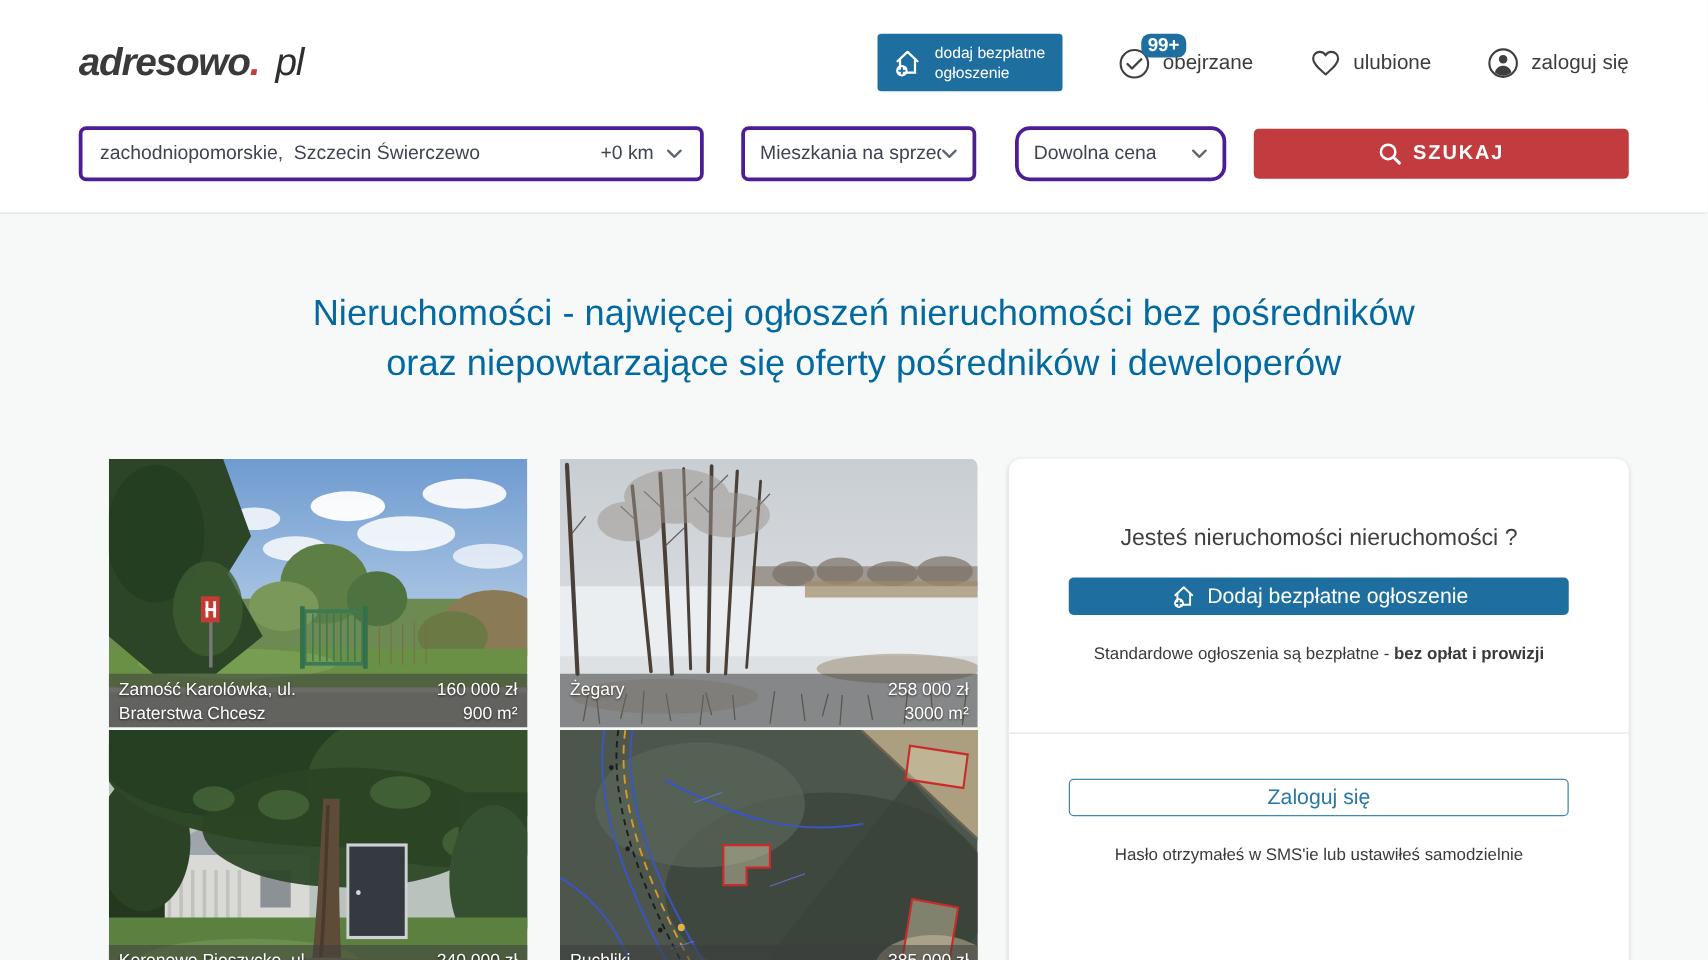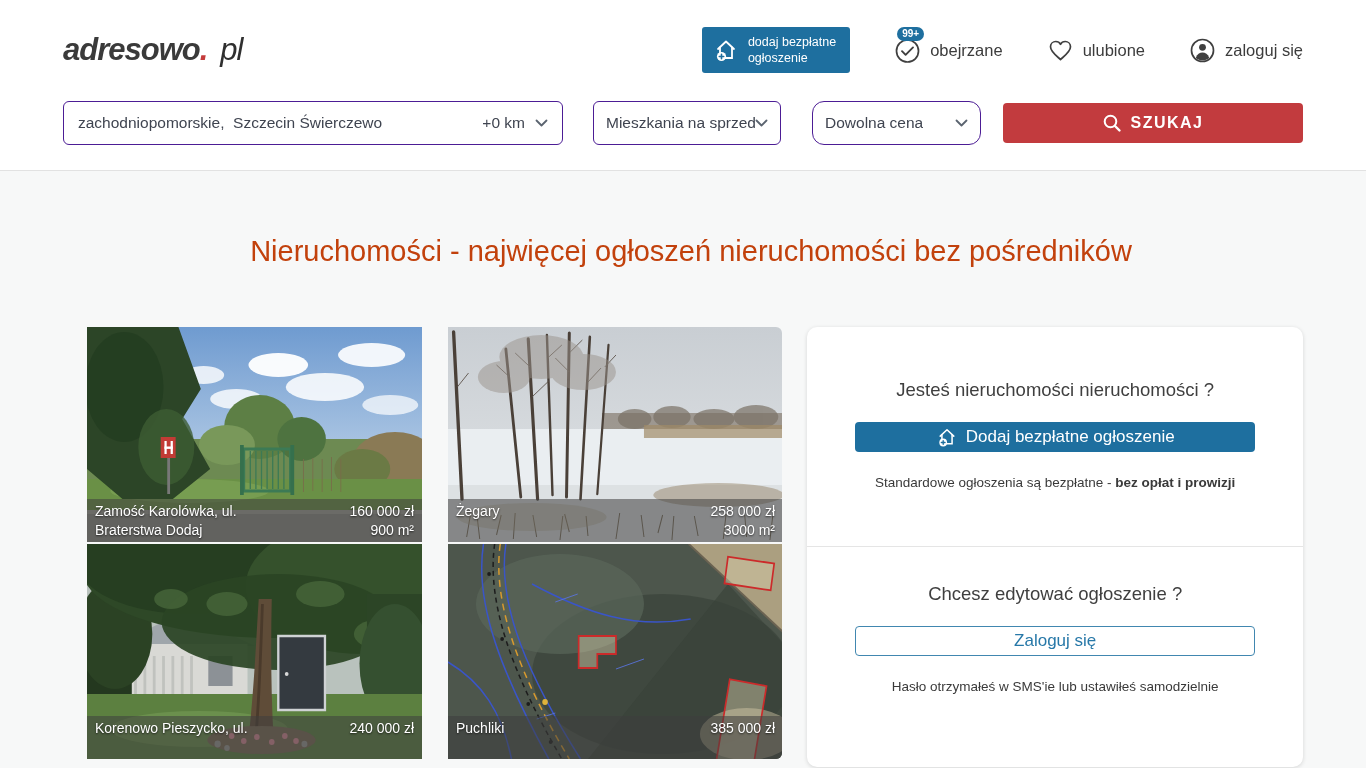--- a/index.html
+++ b/index.html
@@ -15,45 +15,45 @@
   .logo .lg-dot { font-weight:700; color:#c43b3b; }
   .logo .lg-tld { font-weight:400; color:#2f2f2f;margin-left:13px; }
 
   .top-actions { display:flex; gap:44px; }
   .add-btn { display:flex; align-items:center; gap:9px; background:#1e6f9f; color:#fff;
     border:none; border-radius:3px; padding:7px 14px 7px 11px; font-size:12.5px;
     line-height:1.3; text-align:left; cursor:pointer; font-family:inherit; }
   .top-link { display:flex; align-items:center; gap:9px; font-size:16.5px; color:#3c3c3c;
     cursor:pointer; background:none; border:none; font-family:inherit; position:relative; }
   .badge-wrap { position:relative; display:inline-flex; }
-  .count-badge { position:absolute; top:-10px; left:3px; background:#1e6f9f; color:#fff;
-    font-size:10px; font-weight:700; padding:2px 5px; border-radius:7px; line-height:1; }
+  .count-badge { position:absolute; top:-10px; left:19px; background:#1e6f9f; color:#fff;
+    font-size:15px; font-weight:700; padding:2px 5px; border-radius:7px; line-height:1; }
 
   
   .searchbar { background:#fff; border-bottom:1px solid #e2e2e2;
     display:flex; align-items:center; padding:21px 63px 25px 63px; gap:0; }
-  .field { height:44px; border:1px solid #4c1d95; border-radius:6px; background:#fff;
+  .field { height:44px; border:3px solid #4c1d95; border-radius:6px; background:#fff;
     display:flex; align-items:center; font-size:15.5px; color:#3f4450; }
   .loc-field { width:500px; padding:0 14px; margin-right:30px; }
   .loc-input { flex:1; border:none; outline:none; font-size:15.5px; color:#3f4450;
     font-family:inherit; min-width:0; background:transparent; }
   .radius { display:flex; align-items:center; gap:10px; padding-left:10px; white-space:nowrap;
     cursor:pointer; }
   .select { padding:0 12px; cursor:pointer; justify-content:space-between; }
   .sel-cat { width:188px; margin-right:31px; }
   .sel-price { width:169px; margin-right:22px;border-radius:12px; }
   .select .sel-label { white-space:nowrap; overflow:hidden; }
   .search-btn { width:300px; height:40px; background:#c23b3e; color:#fff; border:none;
     border-radius:4px; font-size:16px; font-weight:700; letter-spacing:1.5px;
     display:flex; align-items:center; justify-content:center; gap:8px; cursor:pointer;
     font-family:inherit; }
 
   
   .hero { text-align:center; padding-top:60px; }
-  .hero h1 { font-size:29px; line-height:40px; font-weight:400; color:#c2410c;padding-left:16px; }
+  .hero h1 { font-size:29px; line-height:40px; font-weight:400; color:#0369a1;padding-left:16px; }
 
   
   .content { display:flex; padding:56px 63px 0 63px; gap:25px; align-items:flex-start; }
 
   .tiles { width:720px; display:grid; grid-template-columns:359px 359px;
     grid-auto-rows:215px; gap:2px; border-radius:6px; overflow:hidden; }
   .tile { position:relative; overflow:hidden; cursor:pointer;margin-left:24px; }
   .tile svg.photo { display:block; width:100%; height:100%; }
   .caption { position:absolute; left:0; right:0; bottom:0; min-height:43px;
     background:rgba(62,62,62,0.55); color:#fff; font-size:14px; line-height:19px;
@@ -176,20 +176,21 @@
         </svg>
       </span>
       <span>SZUKAJ</span>
     </button>
   </div>
 </div>
 
 <div class="hero">
   <h1>
     <span>Nieruchomości - najwięcej ogłoszeń nieruchomości bez pośredników</span><br>
+    <span>oraz niepowtarzające się oferty pośredników i deweloperów</span>
   </h1>
 </div>
 
 <div class="content">
 
   <div class="tiles">
 
     <div class="tile">
       <svg class="photo" viewBox="0 0 359 215" preserveAspectRatio="none">
         <defs>
@@ -231,21 +232,21 @@
           </g>
         <rect x="86" y="122" width="3" height="45" fill="#787878"></rect>
         <rect x="79" y="110" width="16" height="21" fill="#c23b35"></rect>
         <rect x="83" y="114" width="2.4" height="13" fill="#fff"></rect>
           <rect x="89.6" y="114" width="2.4" height="13" fill="#fff"></rect>
           <rect x="83" y="119.5" width="9" height="2.4" fill="#fff"></rect>
       </svg>
       <div class="caption">
         <div>
           <div>Zamość Karolówka, ul.</div>
-          <div>Braterstwa Dodaj</div>
+          <div>Braterstwa Chcesz</div>
         </div>
         <div class="cap-right">
           <div>160 000 zł</div>
           <div>900 m²</div>
         </div>
       </div>
     </div>
 
     <div class="tile">
       <svg class="photo" viewBox="0 0 359 215" preserveAspectRatio="none">
@@ -415,20 +416,19 @@
         </svg>
       </span>
       <span>Dodaj bezpłatne ogłoszenie</span>
     </button>
     <div class="card-note">
       <span>Standardowe ogłoszenia są bezpłatne - </span><b>bez opłat i prowizji</b>
     </div>
 
     <hr>
 
-    <h2>Chcesz edytować ogłoszenie ?</h2>
     <button class="card-btn outline">
       <span>Zaloguj się</span>
     </button>
     <div class="card-note">Hasło otrzymałeś w SMS'ie lub ustawiłeś samodzielnie</div>
   </div>
 
 </div>
 
 </body></html>

